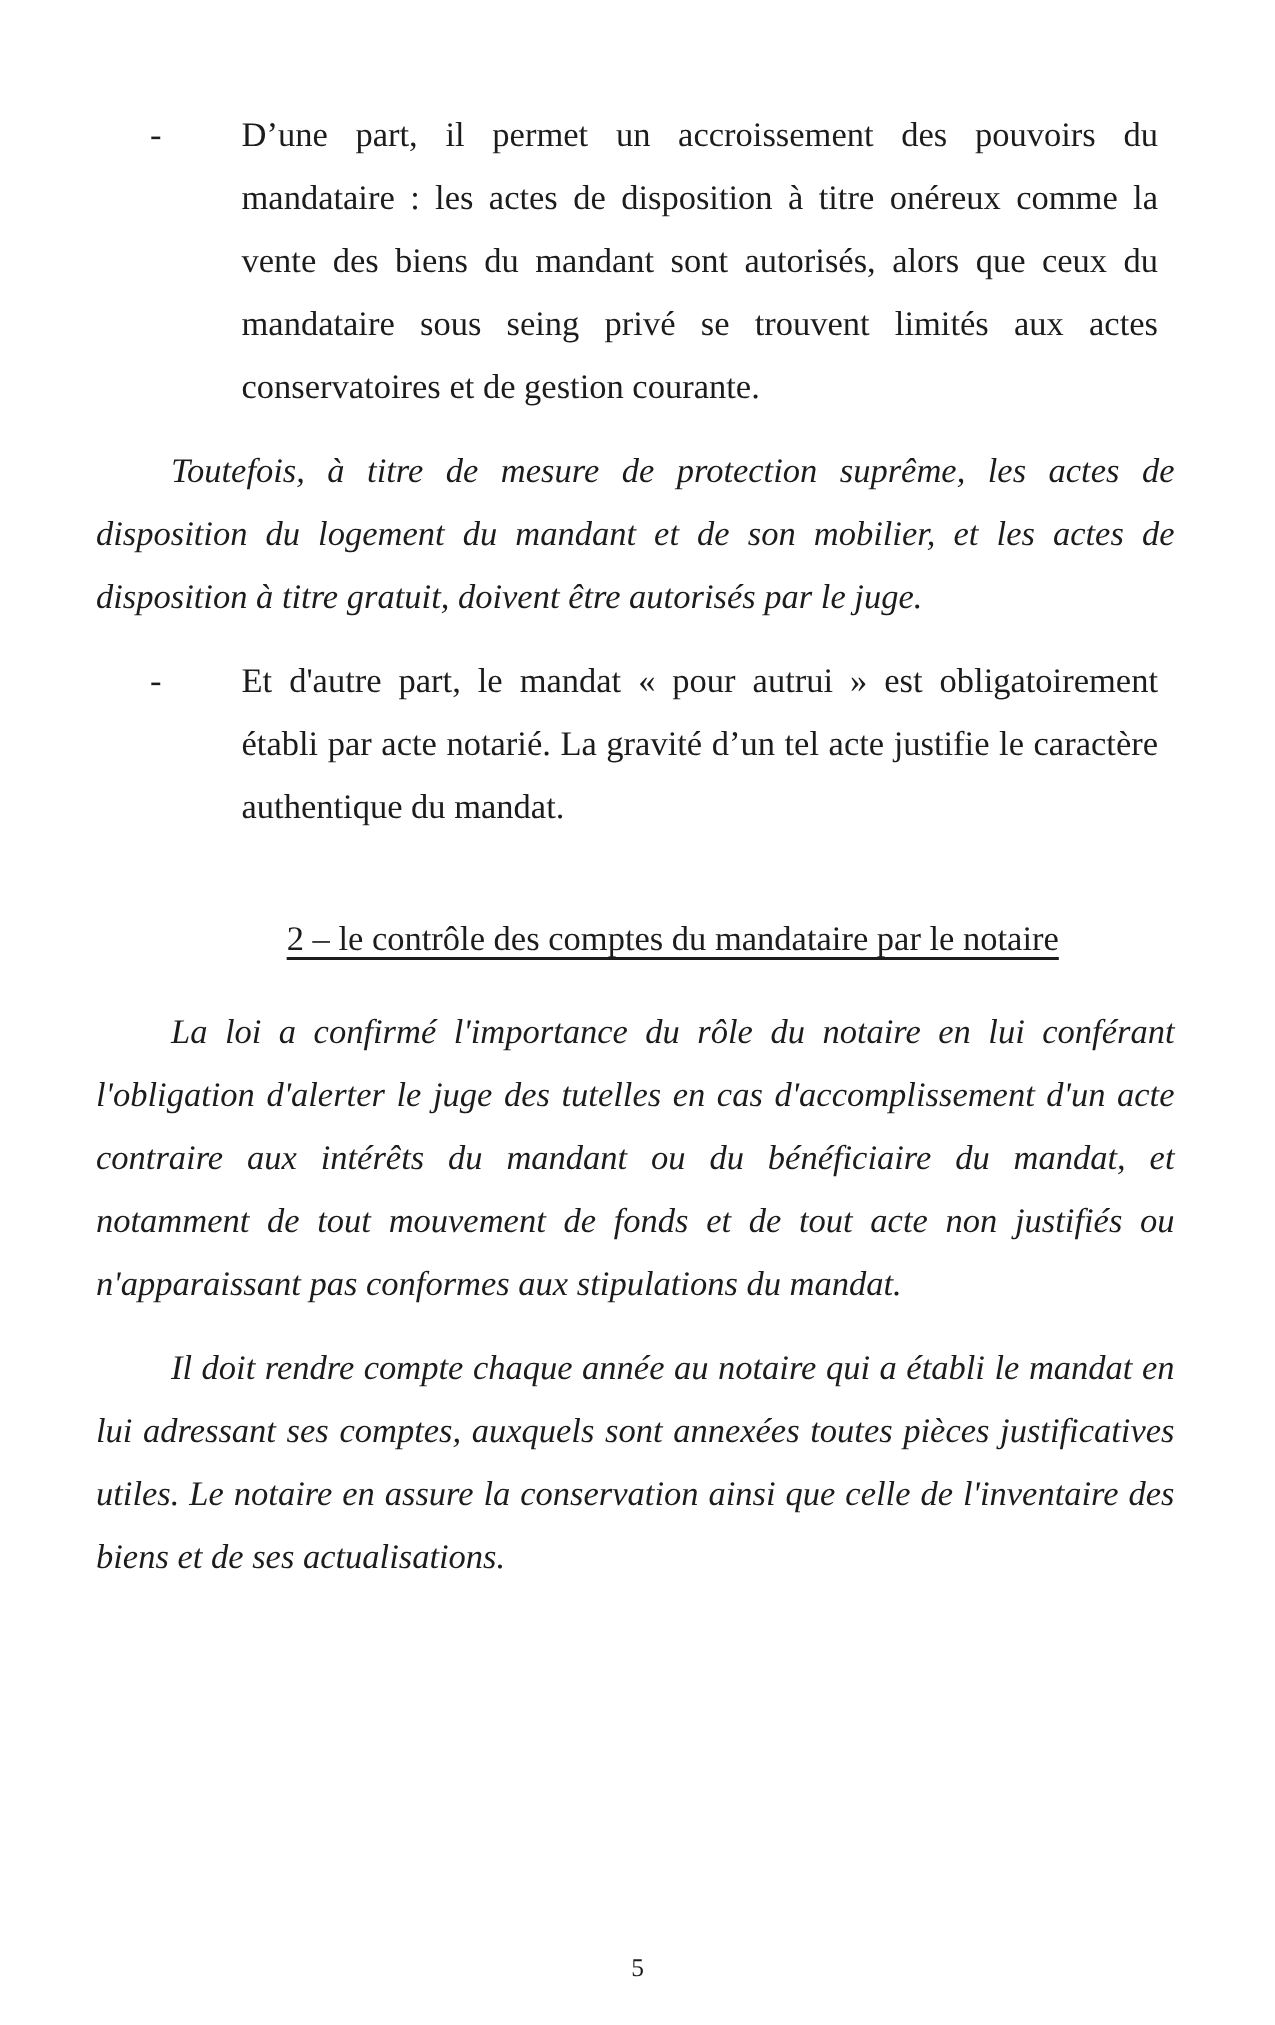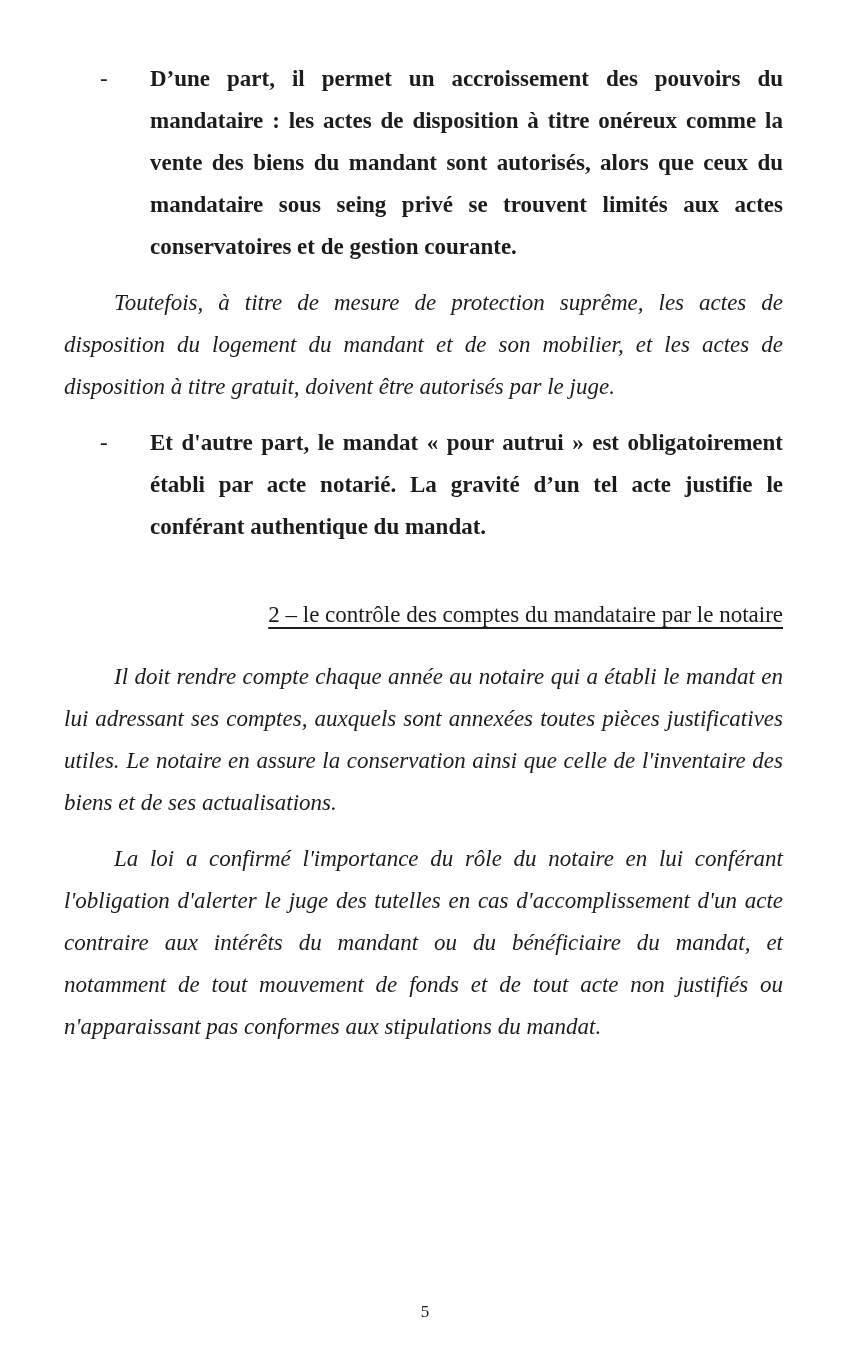--- a/index.html
+++ b/index.html
@@ -33,36 +33,35 @@
     position: relative;
     padding-left: 86px;
     margin: 0 0 14px 0;
   }
   .bullet-item .dash {
     position: absolute;
     left: 36px;
     top: 0;
   }
   .bullet-item p {
-    margin: 0;
+    margin: 11px;
     text-align: justify;
-    font-weight: bold;
   }
   .para {
     margin: 0 0 14px 0;
     text-indent: 50px;
     font-style: italic;
   }
   .heading {
     margin: 46px 0 20px 0;
     font-size: 23px;
     font-weight: normal;
     line-height: 42px;
     text-indent: 50px;
-    text-align: right;
+    text-align: center;
     text-decoration: underline;
     text-underline-offset: 5px;
   }
   .footer {
     position: absolute;
     left: 0;
     right: 0;
     bottom: 28px;
     text-align: center;
     font-size: 17px;
@@ -78,26 +77,26 @@
 
     <div class="bullet-item">
       <span class="dash">-</span>
       <p>D’une part, il permet un accroissement des pouvoirs du mandataire : les actes de disposition à titre onéreux comme la vente des biens du mandant sont autorisés, alors que ceux du mandataire sous seing privé se trouvent limités aux actes conservatoires et de gestion courante.</p>
     </div>
 
     <p class="para">Toutefois, à titre de mesure de protection suprême, les actes de disposition du logement du mandant et de son mobilier, et les actes de disposition à titre gratuit, doivent être autorisés par le juge.</p>
 
     <div class="bullet-item">
       <span class="dash">-</span>
-      <p>Et d'autre part, le mandat « pour autrui » est obligatoirement établi par acte notarié. La gravité d’un tel acte justifie le conférant authentique du mandat.</p>
+      <p>Et d'autre part, le mandat « pour autrui » est obligatoirement établi par acte notarié. La gravité d’un tel acte justifie le caractère authentique du mandat.</p>
     </div>
 
     <h2 class="heading">2 – le contrôle des comptes du mandataire par le notaire</h2>
 
 
+    <p class="para">La loi a confirmé l'importance du rôle du notaire en lui conférant l'obligation d'alerter le juge des tutelles en cas d'accomplissement d'un acte contraire aux intérêts du mandant ou du bénéficiaire du mandat, et notamment de tout mouvement de fonds et de tout acte non justifiés ou n'apparaissant pas conformes aux stipulations du mandat.</p>
+
     <p class="para">Il doit rendre compte chaque année au notaire qui a établi le mandat en lui adressant ses comptes, auxquels sont annexées toutes pièces justificatives utiles. Le notaire en assure la conservation ainsi que celle de l'inventaire des biens et de ses actualisations.</p>
-
-    <p class="para">La loi a confirmé l'importance du rôle du notaire en lui conférant l'obligation d'alerter le juge des tutelles en cas d'accomplissement d'un acte contraire aux intérêts du mandant ou du bénéficiaire du mandat, et notamment de tout mouvement de fonds et de tout acte non justifiés ou n'apparaissant pas conformes aux stipulations du mandat.</p>
 
   </div>
 
   <div class="footer">5</div>
 </div>
 
 </body></html>

